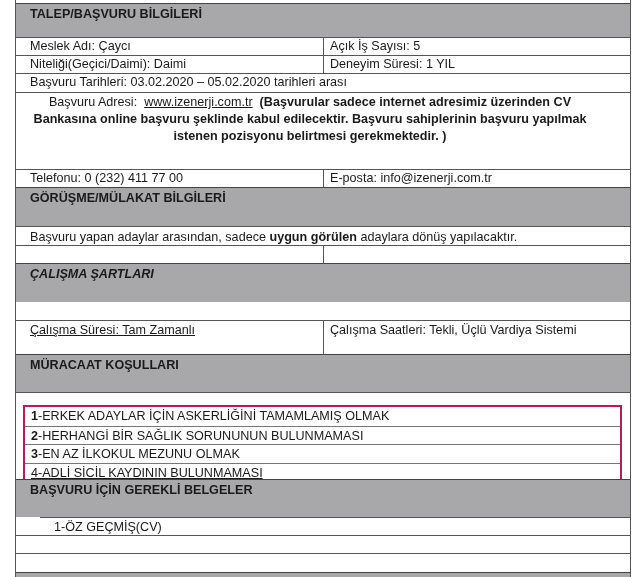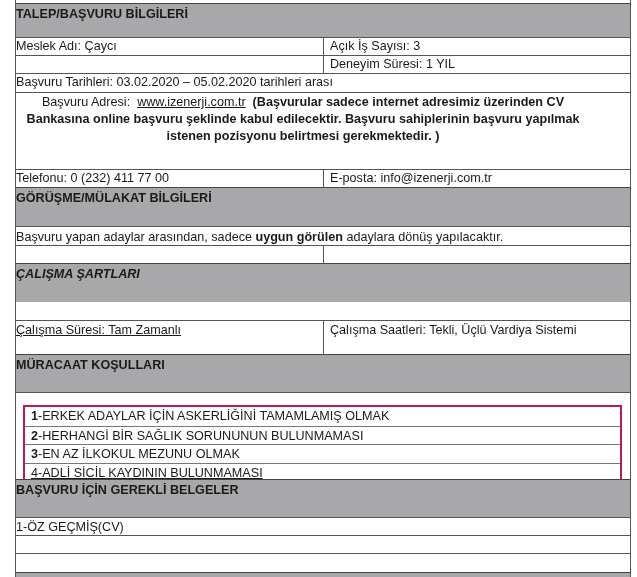--- a/index.html
+++ b/index.html
@@ -11,21 +11,21 @@
   .sheet {
     position: absolute; left: 15px; top: 0; width: 614px;
     border-left: 1.5px solid #555; border-right: 1.5px solid #555;
     height: 577px;
   }
   .row {
     position: absolute; left: 0; right: 0;
     border-top: 1px solid #555;
     box-sizing: border-box;
     font-size: 12.6px; line-height: 17px;
-    padding: 0 0 0 0;
+    padding: 0 0 0 14px;
     white-space: nowrap; overflow: hidden;
   }
   .hdr {
     background: #a8a8ab;
     font-weight: bold; font-size: 12.6px;
     padding-top: 2px;
     border-top: 1.5px solid #444;
   }
   .split .cell-r {
     position: absolute; left: 307px; top: 0; bottom: 0; right: 0;
@@ -50,24 +50,25 @@
 <body>
 
 <div class="sheet">
 
   <div class="row hdr" style="top:3px;height:34px;">
     <span>TALEP/BAŞVURU BİLGİLERİ</span>
   </div>
 
   <div class="row split" style="top:37px;height:18px;">
     <span>Meslek Adı:  Çaycı</span>
-    <div class="cell-r"><span>Açık İş Sayısı: 3</span></div>
+    <div class="cell-r"><span>Açık İş Sayısı: 5</span></div>
   </div>
 
   <div class="row split" style="top:55px;height:18px;">
+    <span>Niteliği(Geçici/Daimi): Daimi</span>
     <div class="cell-r"><span>Deneyim Süresi: 1 YIL</span></div>
   </div>
 
   <div class="row" style="top:73px;height:19px;">
     <span>Başvuru Tarihleri: 03.02.2020 – 05.02.2020 tarihleri arası</span>
   </div>
 
   <div class="row wrap" style="top:92px;height:59px;">
     <span>Başvuru Adresi:</span>&nbsp;
     <a class="u" style="color:#1a1a1a;">www.izenerji.com.tr</a>&nbsp;
@@ -112,21 +113,21 @@
       <div class="list-item"><span class="num">2</span><span>-HERHANGİ BİR SAĞLIK SORUNUNUN BULUNMAMASI</span></div>
       <div class="list-item"><span class="num">3</span><span>-EN AZ İLKOKUL MEZUNU OLMAK</span></div>
       <div class="list-item u"><span>4</span><span>-ADLİ SİCİL KAYDININ BULUNMAMASI</span></div>
     </div>
   </div>
 
   <div class="row hdr" style="top:479px;height:38px;">
     <span>BAŞVURU İÇİN GEREKLİ BELGELER</span>
   </div>
 
-  <div class="row" style="top:517px;height:18px;line-height:19px;">
+  <div class="row" style="top:517px;height:18px;line-height:19px;margin-left:24px;">
     <span>1-ÖZ GEÇMİŞ(CV)</span>
   </div>
   <div class="row" style="top:535px;height:18px;">
     <span></span>
   </div>
   <div class="row" style="top:553px;height:19px;">
     <span></span>
   </div>
 
   <div class="row hdr" style="top:572px;height:10px;"></div>

